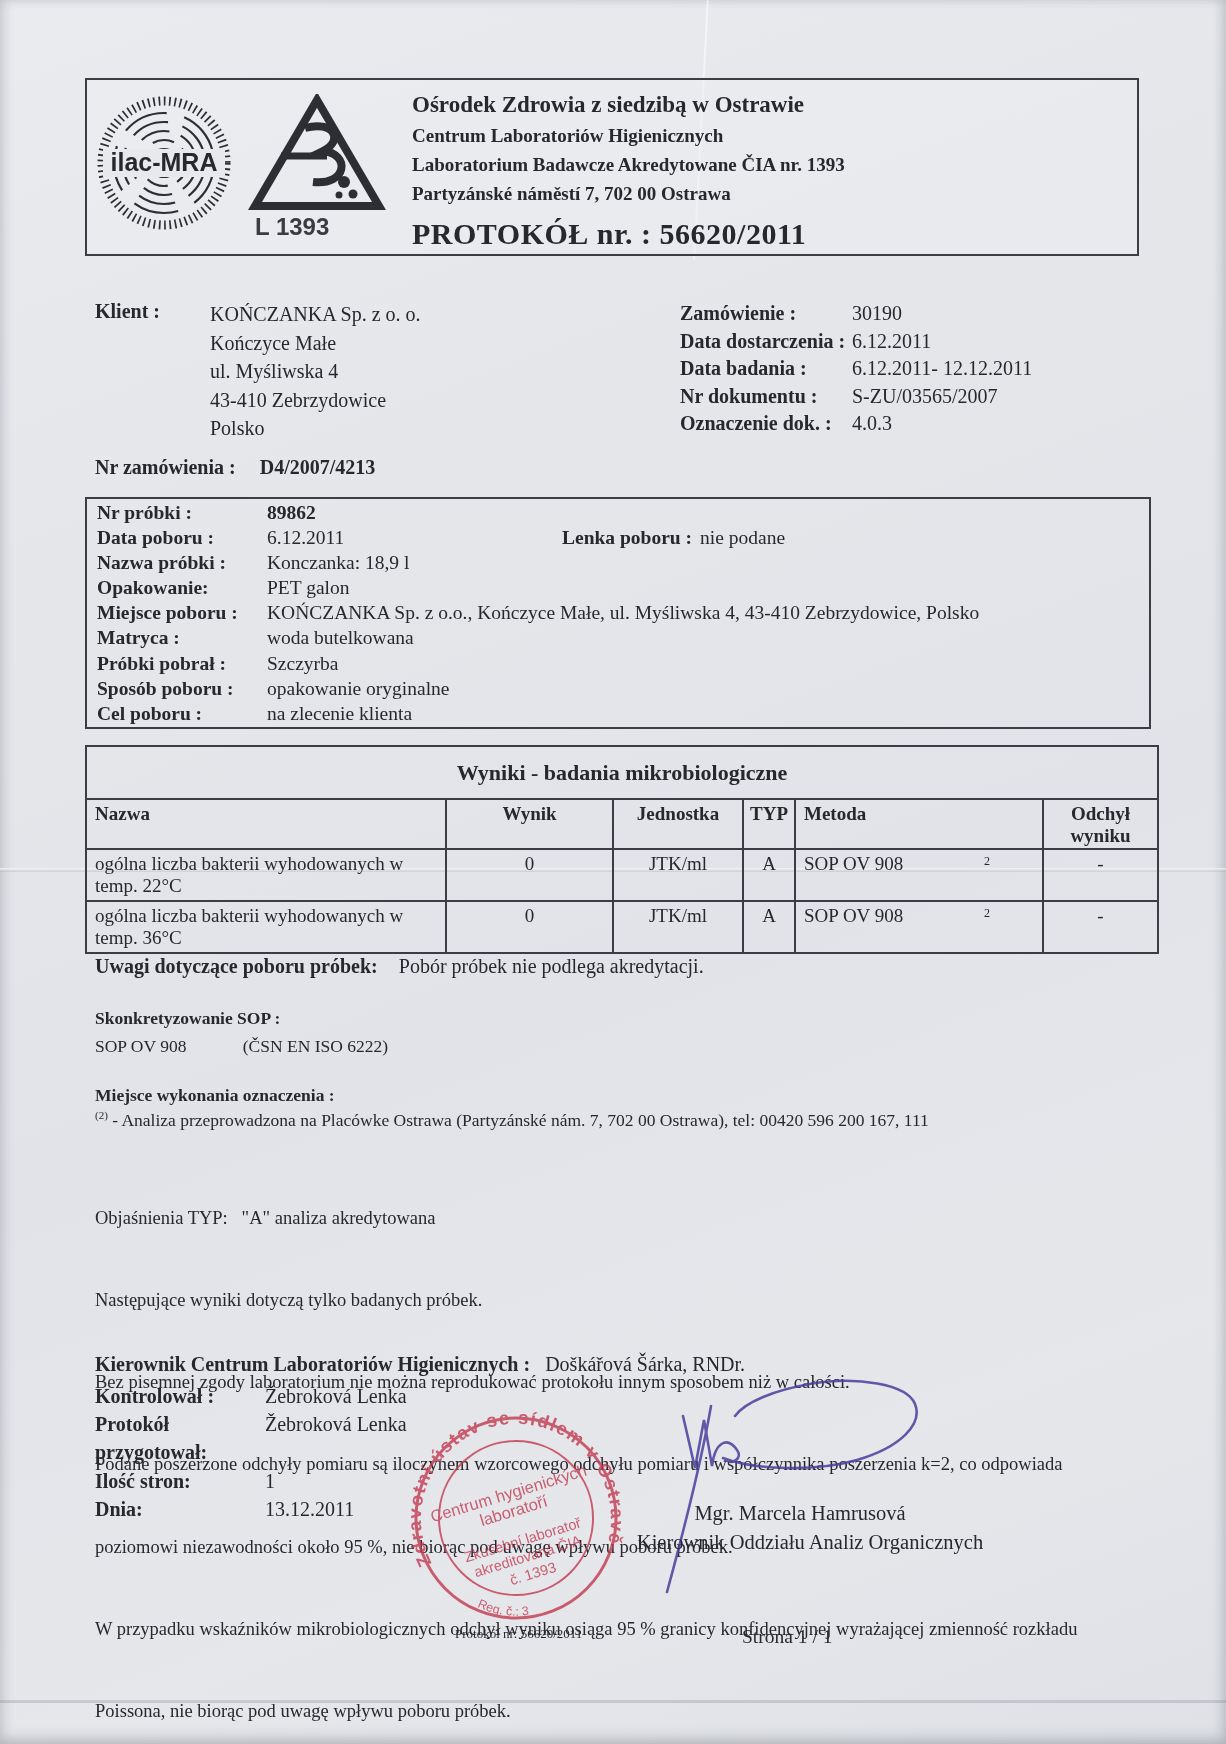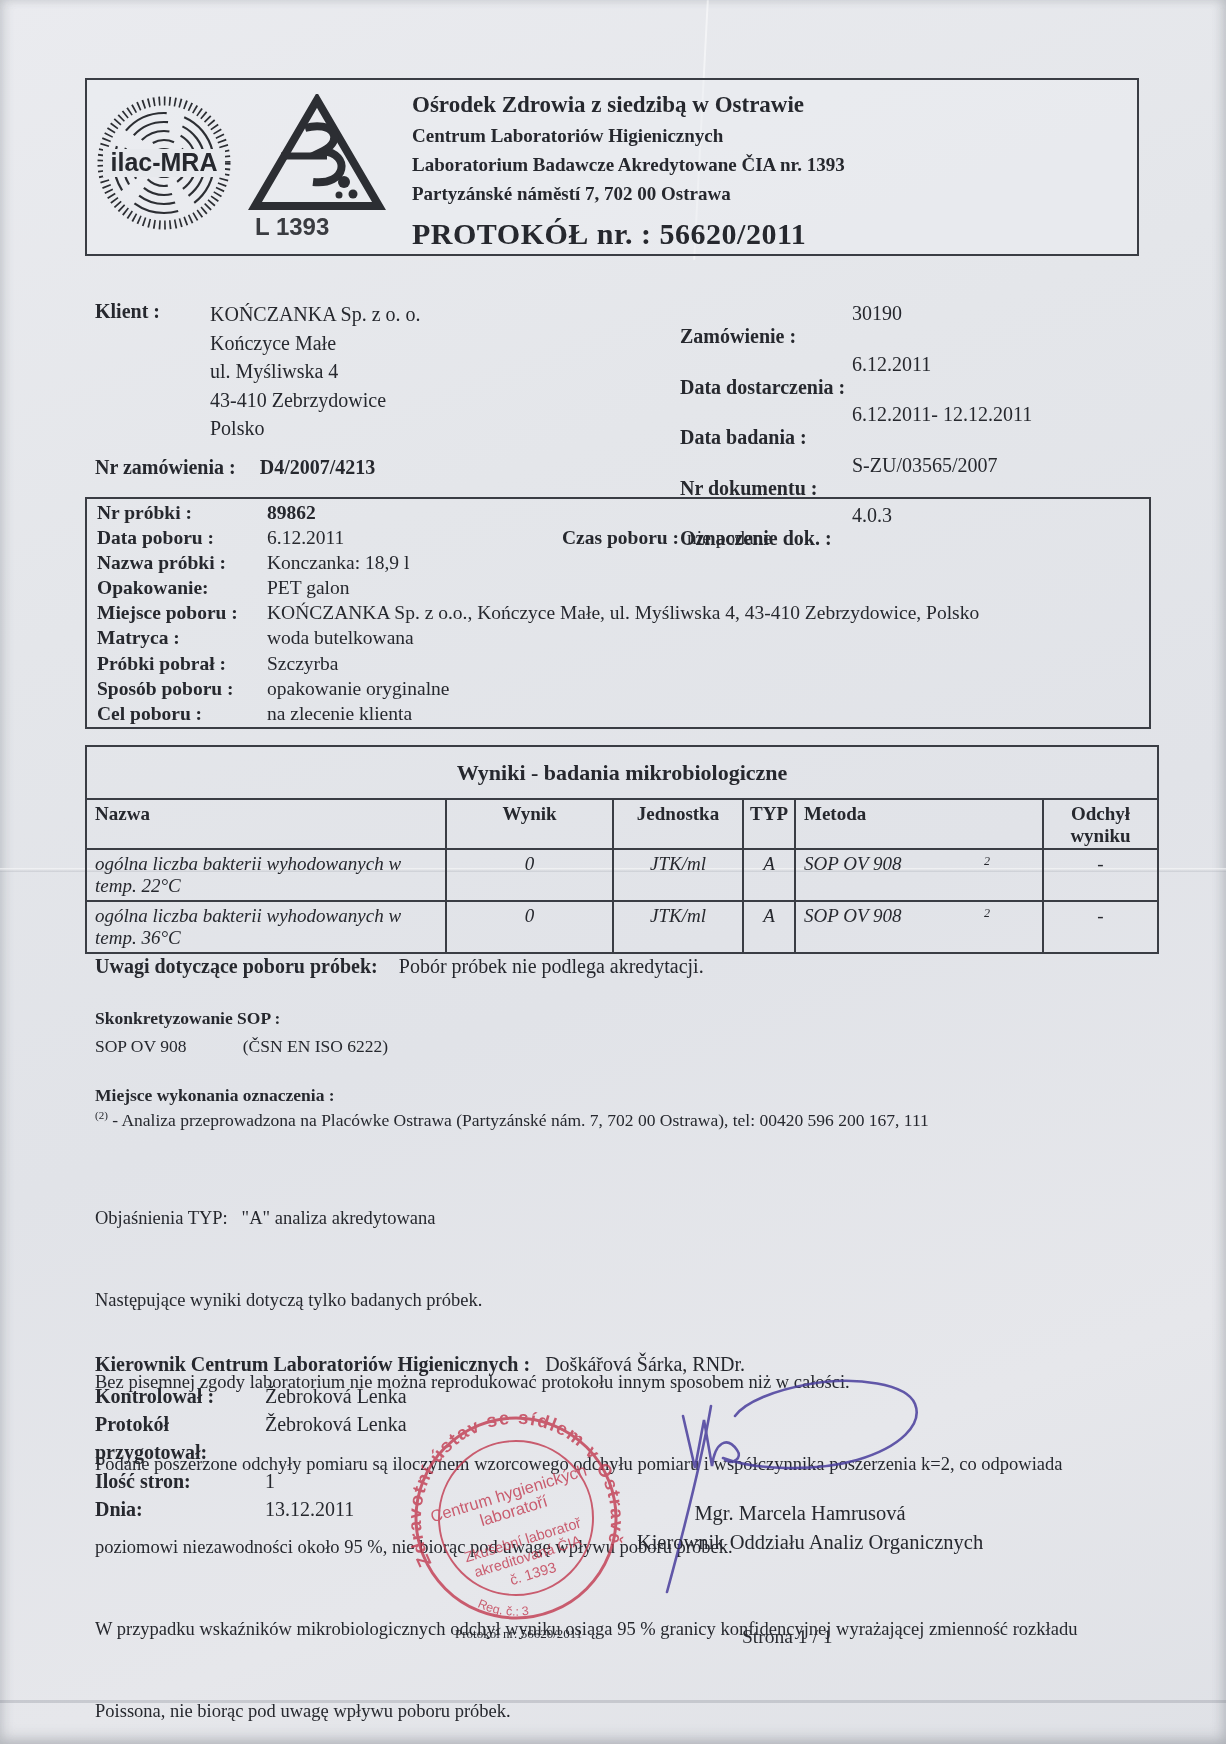--- a/index.html
+++ b/index.html
@@ -22,21 +22,21 @@
   .hdr-line{font-size:19px;font-weight:bold;margin-top:7px;}
   .hdr-protocol{font-size:30px;font-weight:bold;margin-top:12px;letter-spacing:.5px;}
   .l1393{position:absolute;left:168px;top:133px;width:130px;text-align:left;
     font-family:"Liberation Sans","DejaVu Sans",sans-serif;font-weight:bold;font-size:24px;color:#3a3c41;}
 
   .lbl{font-weight:bold;}
   .kv-label{display:inline-block;font-weight:bold;vertical-align:top;}
   .client-label{position:absolute;left:95px;top:300px;font-size:20px;font-weight:bold;font-family:Liberation Serif, serif;}
   .client-lines{position:absolute;left:210px;top:300px;font-size:20px;line-height:28.5px;}
   .order-block{position:absolute;left:680px;top:300px;font-size:20px;line-height:27.5px;}
-  .order-row .kv-label{width:172px;margin-top:23px;}
+  .order-row .kv-label{width:172px;}
   .ordernum{position:absolute;left:95px;top:456px;font-size:20px;font-weight:bold;}
   .ordernum .val{margin-left:24px;}
 
   .sample-box{left:85px;top:497px;width:1062px;height:228px;}
   .sample-rows{position:absolute;left:10px;top:3px;font-size:19.5px;}
   .s-row{position:relative;height:25.1px;white-space:nowrap;}
   .s-row .kv-label{width:170px;}
   .s-extra{position:absolute;left:465px;top:0;}
   .s-extra .kv-label{width:auto;margin-right:8px;}
   .bold-val{font-weight:bold;}
@@ -44,21 +44,21 @@
   .results{position:absolute;left:85px;top:745px;width:1070px;border:2.5px solid #3a3d44;}
   .rt-title{height:51px;border-bottom:2px solid #3a3d44;display:flex;align-items:center;justify-content:center;
     font-size:22px;font-weight:bold;}
   .rt-grid{display:grid;grid-template-columns:358px 167px 130px 52px 248px 1fr;}
   .rt-cell{border-left:2px solid #3a3d44;padding:1px 8px;font-size:19px;min-height:26px;
     display:flex;align-items:flex-start;}
   .rt-cell.first{border-left:none;}
   .rt-head .rt-cell{font-weight:bold;padding-top:3px;}
   .rt-row-sep{border-top:2px solid #3a3d44;}
   .c-center{justify-content:center;text-align:center;}
-  .rt-data .rt-cell{min-height:46px;padding-top:3px;font-style:italic;}
+  .rt-data .rt-cell{min-height:46px;padding-top:3px;}
   .method-cell{position:relative;}
   .method-sup{position:absolute;right:52px;top:4px;font-size:12px;}
 
   .uwagi{position:absolute;left:95px;top:955px;font-size:20px;}
   .uwagi .txt{margin-left:16px;font-weight:normal;}
   .small-h{position:absolute;font-size:17.5px;font-weight:bold;}
   .small-t{position:absolute;font-size:17.5px;}
   .sup-mark{font-size:11px;vertical-align:super;}
   .expl{position:absolute;left:95px;top:1150px;font-size:18.5px;line-height:27.4px;white-space:pre-wrap;}
 
@@ -134,21 +134,21 @@
 
   <div class="ordernum">
     <span>Nr zamówienia :</span><span class="val">D4/2007/4213</span>
   </div>
 
   <div class="box sample-box">
     <div class="sample-rows">
       <div class="s-row"><span class="kv-label">Nr próbki :</span><span class="bold-val">89862</span></div>
       <div class="s-row">
         <span class="kv-label">Data poboru :</span><span>6.12.2011</span>
-        <span class="s-extra"><span class="kv-label">Czas poboru :</span><span>nie podane</span></span>
+        <span class="s-extra"><span class="kv-label">Lenka poboru :</span><span>nie podane</span></span>
       </div>
       <div class="s-row"><span class="kv-label">Nazwa próbki :</span><span>Konczanka: 18,9 l</span></div>
       <div class="s-row"><span class="kv-label">Opakowanie:</span><span>PET galon</span></div>
       <div class="s-row"><span class="kv-label">Miejsce poboru :</span><span>KOŃCZANKA Sp. z o.o., Kończyce Małe, ul. Myśliwska 4, 43-410 Zebrzydowice, Polsko</span></div>
       <div class="s-row"><span class="kv-label">Matryca :</span><span>woda butelkowana</span></div>
       <div class="s-row"><span class="kv-label">Próbki pobrał :</span><span>Szczyrba</span></div>
       <div class="s-row"><span class="kv-label">Sposób poboru :</span><span>opakowanie  oryginalne</span></div>
       <div class="s-row"><span class="kv-label">Cel poboru :</span><span>na zlecenie klienta</span></div>
     </div>
   </div>

